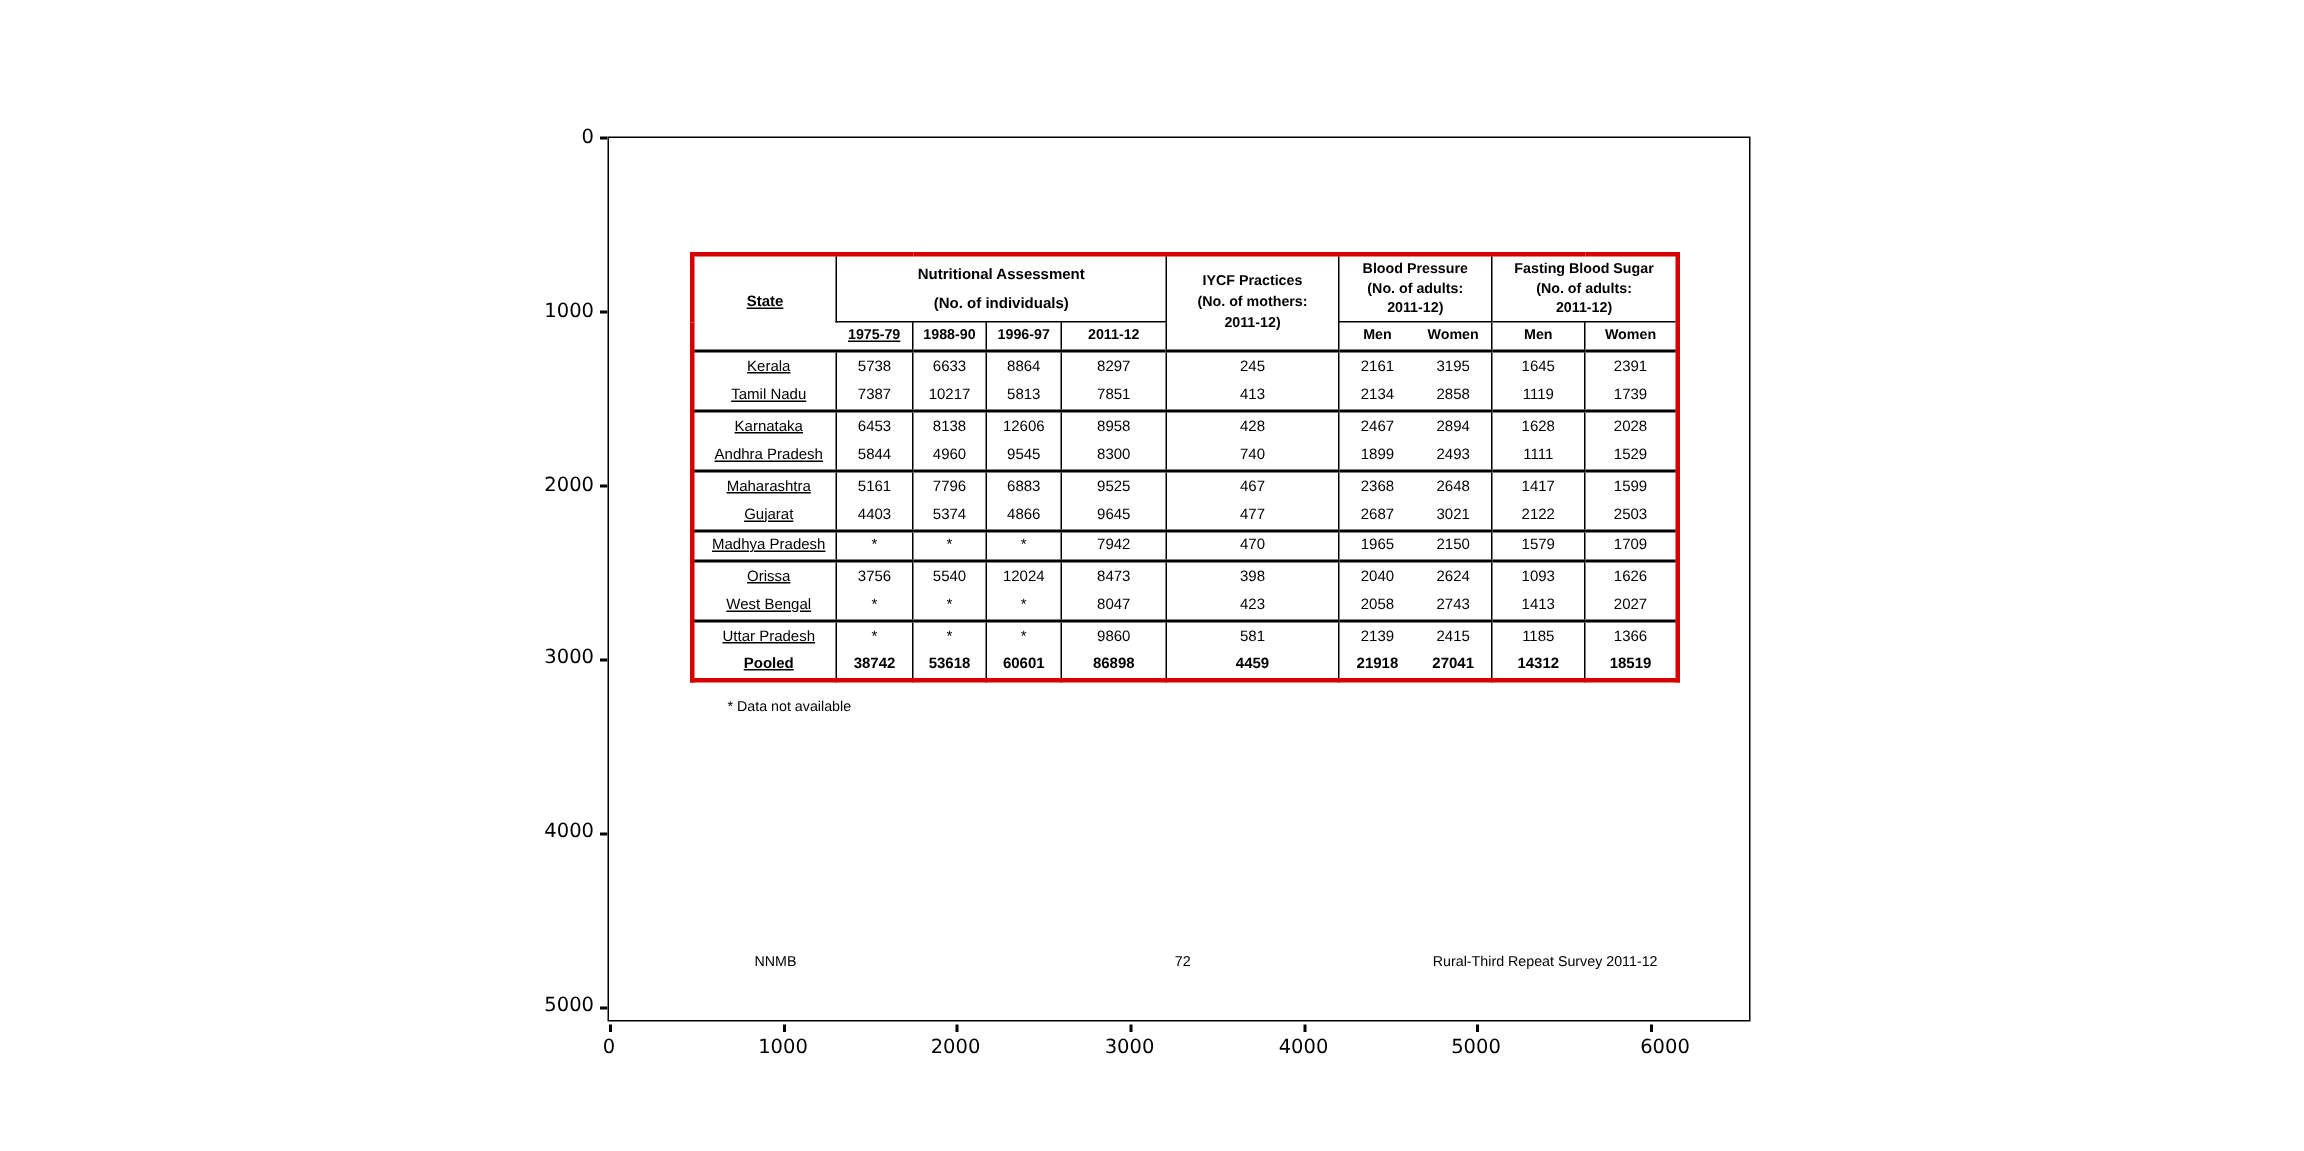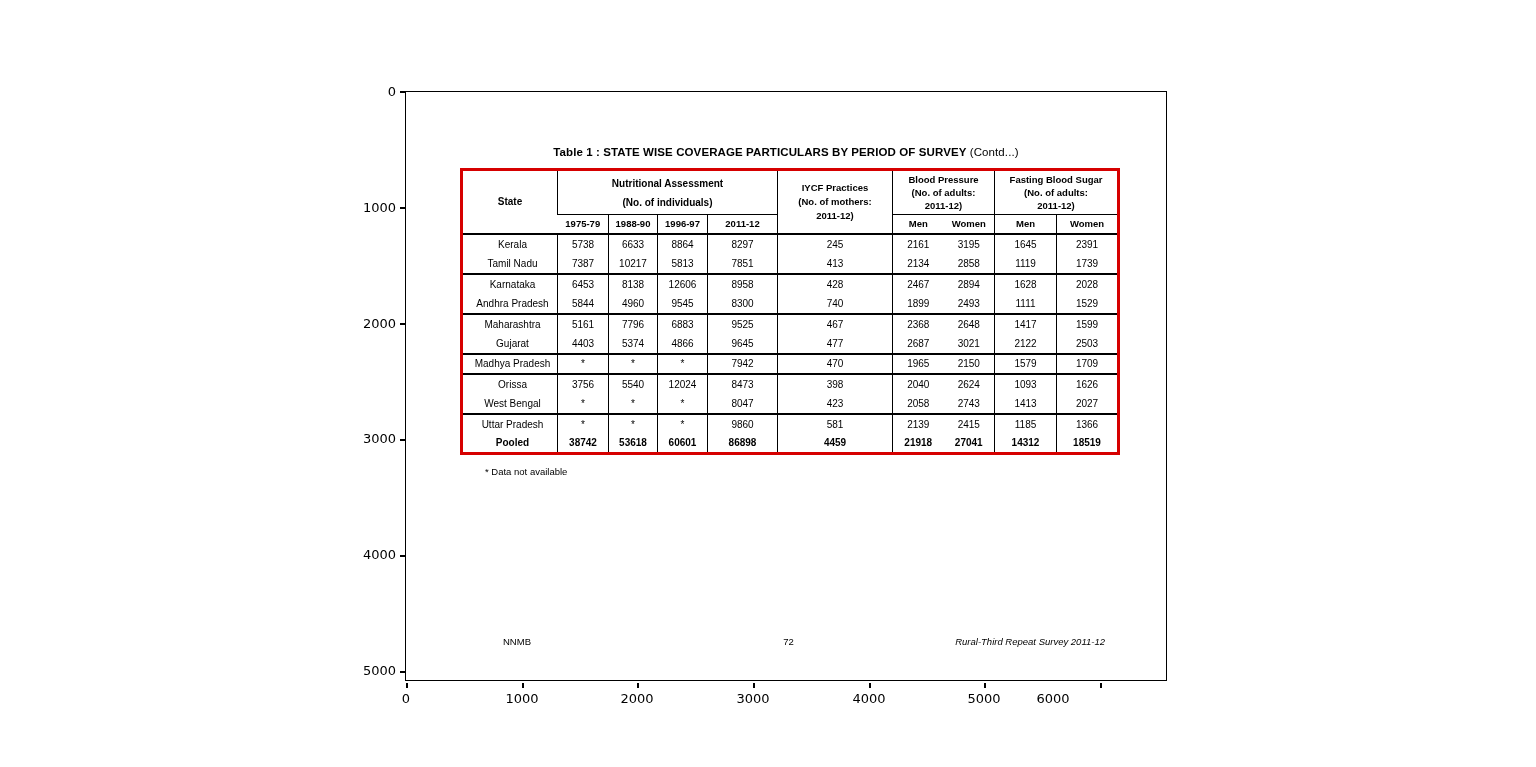--- a/index.html
+++ b/index.html
@@ -20,41 +20,41 @@
   .doc-title { position:absolute; left:0; top:54px; width:100%; text-align:center;
                font-size:11.5px; letter-spacing:.1px; }
   .doc-title .t-main { font-weight:bold; }
   .doc-title .t-suffix { font-weight:normal; }
 
   table.coverage { position:absolute; left:54px; top:76px; width:657px;
                    border-collapse:collapse; table-layout:fixed;
                    border:3px solid #d60000; }
   .coverage th, .coverage td { border-left:1px solid #000; font-size:10px;
                    text-align:center; vertical-align:middle; padding:0; }
-  .coverage th:first-child, .coverage td:first-child { border-left:none; }
+  .coverage th:first-child, .coverage td:first-child { border-left:none;text-decoration:underline; }
   .coverage thead th { font-weight:bold; white-space:pre-line; }
   .coverage tr.h1 { height:45px; }
   .coverage tr.h1 th { border-bottom:1px solid #000; }
   .coverage tr.h1 th.span2 { border-bottom:2px solid #000; }
   .coverage tr.h1 th.na-h { line-height:19px; }
   .coverage tr.h1 th.grp3 { line-height:13px; font-size:9.5px; }
   .coverage tr.h1 th.iycf-h { line-height:14px; font-size:9.5px; }
   .coverage tr.h2 { height:19px; }
   .coverage tr.h2 th { border-bottom:2px solid #000; font-size:9.5px; }
   .coverage th.no-div, .coverage td.no-div { border-left:none; }
   .coverage tbody tr { height:20px; }
   .coverage tbody tr.group-start td { border-top:2px solid #000; }
   .coverage tbody tr.bold-row td { font-weight:bold; }
   .coverage tbody td.state-col { text-align:center; padding-left:5px; }
 
   .footnote { position:absolute; left:79px; top:374px; font-size:9.5px; }
   .page-footer { position:absolute; left:54px; top:544px; width:657px; font-size:9.5px; }
   .page-footer .f-left   { position:absolute; left:18px;  top:0;margin-left:25px; }
   .page-footer .f-center { position:absolute; left:0; width:100%; text-align:center; top:0; }
-  .page-footer .f-right  { position:absolute; right:12px; top:0;font-style:italic; }
+  .page-footer .f-right  { position:absolute; right:12px; top:0; }
 </style>
 </head>
 <body>
 
 <div class="tick-label ytick" style="left:336px; top:84px">0</div>
 <div class="tick-label ytick" style="left:336px; top:200px">1000</div>
 <div class="tick-label ytick" style="left:336px; top:316px">2000</div>
 <div class="tick-label ytick" style="left:336px; top:431px">3000</div>
 <div class="tick-label ytick" style="left:336px; top:547px">4000</div>
 <div class="tick-label ytick" style="left:336px; top:663px">5000</div>
@@ -73,27 +73,24 @@
 <div class="tickmark x" style="left:869px;  top:683px"></div>
 <div class="tickmark x" style="left:984px;  top:683px"></div>
 <div class="tickmark x" style="left:1100px; top:683px"></div>
 
 <div class="tick-label xtick" style="left:371px;  top:691px">0</div>
 <div class="tick-label xtick" style="left:487px;  top:691px">1000</div>
 <div class="tick-label xtick" style="left:602px;  top:691px">2000</div>
 <div class="tick-label xtick" style="left:718px;  top:691px">3000</div>
 <div class="tick-label xtick" style="left:834px;  top:691px">4000</div>
 <div class="tick-label xtick" style="left:949px;  top:691px">5000</div>
-<div class="tick-label xtick" style="left:1018px; top:691px">6000</div>
+<div class="tick-label xtick" style="left:1075px; top:691px">6000</div>
 
 <div class="plot-frame">
 
-  <div class="doc-title">
-    <span class="t-main">Table 1 : STATE WISE COVERAGE PARTICULARS BY PERIOD OF SURVEY</span><span class="t-suffix"> (Contd...)</span>
-  </div>
 
   <table class="coverage">
     <colgroup>
       <col style="width:96px">
         <col style="width:51px">
         <col style="width:49px">
         <col style="width:50px">
         <col style="width:70px">
       <col style="width:115px">
         <col style="width:51px">

